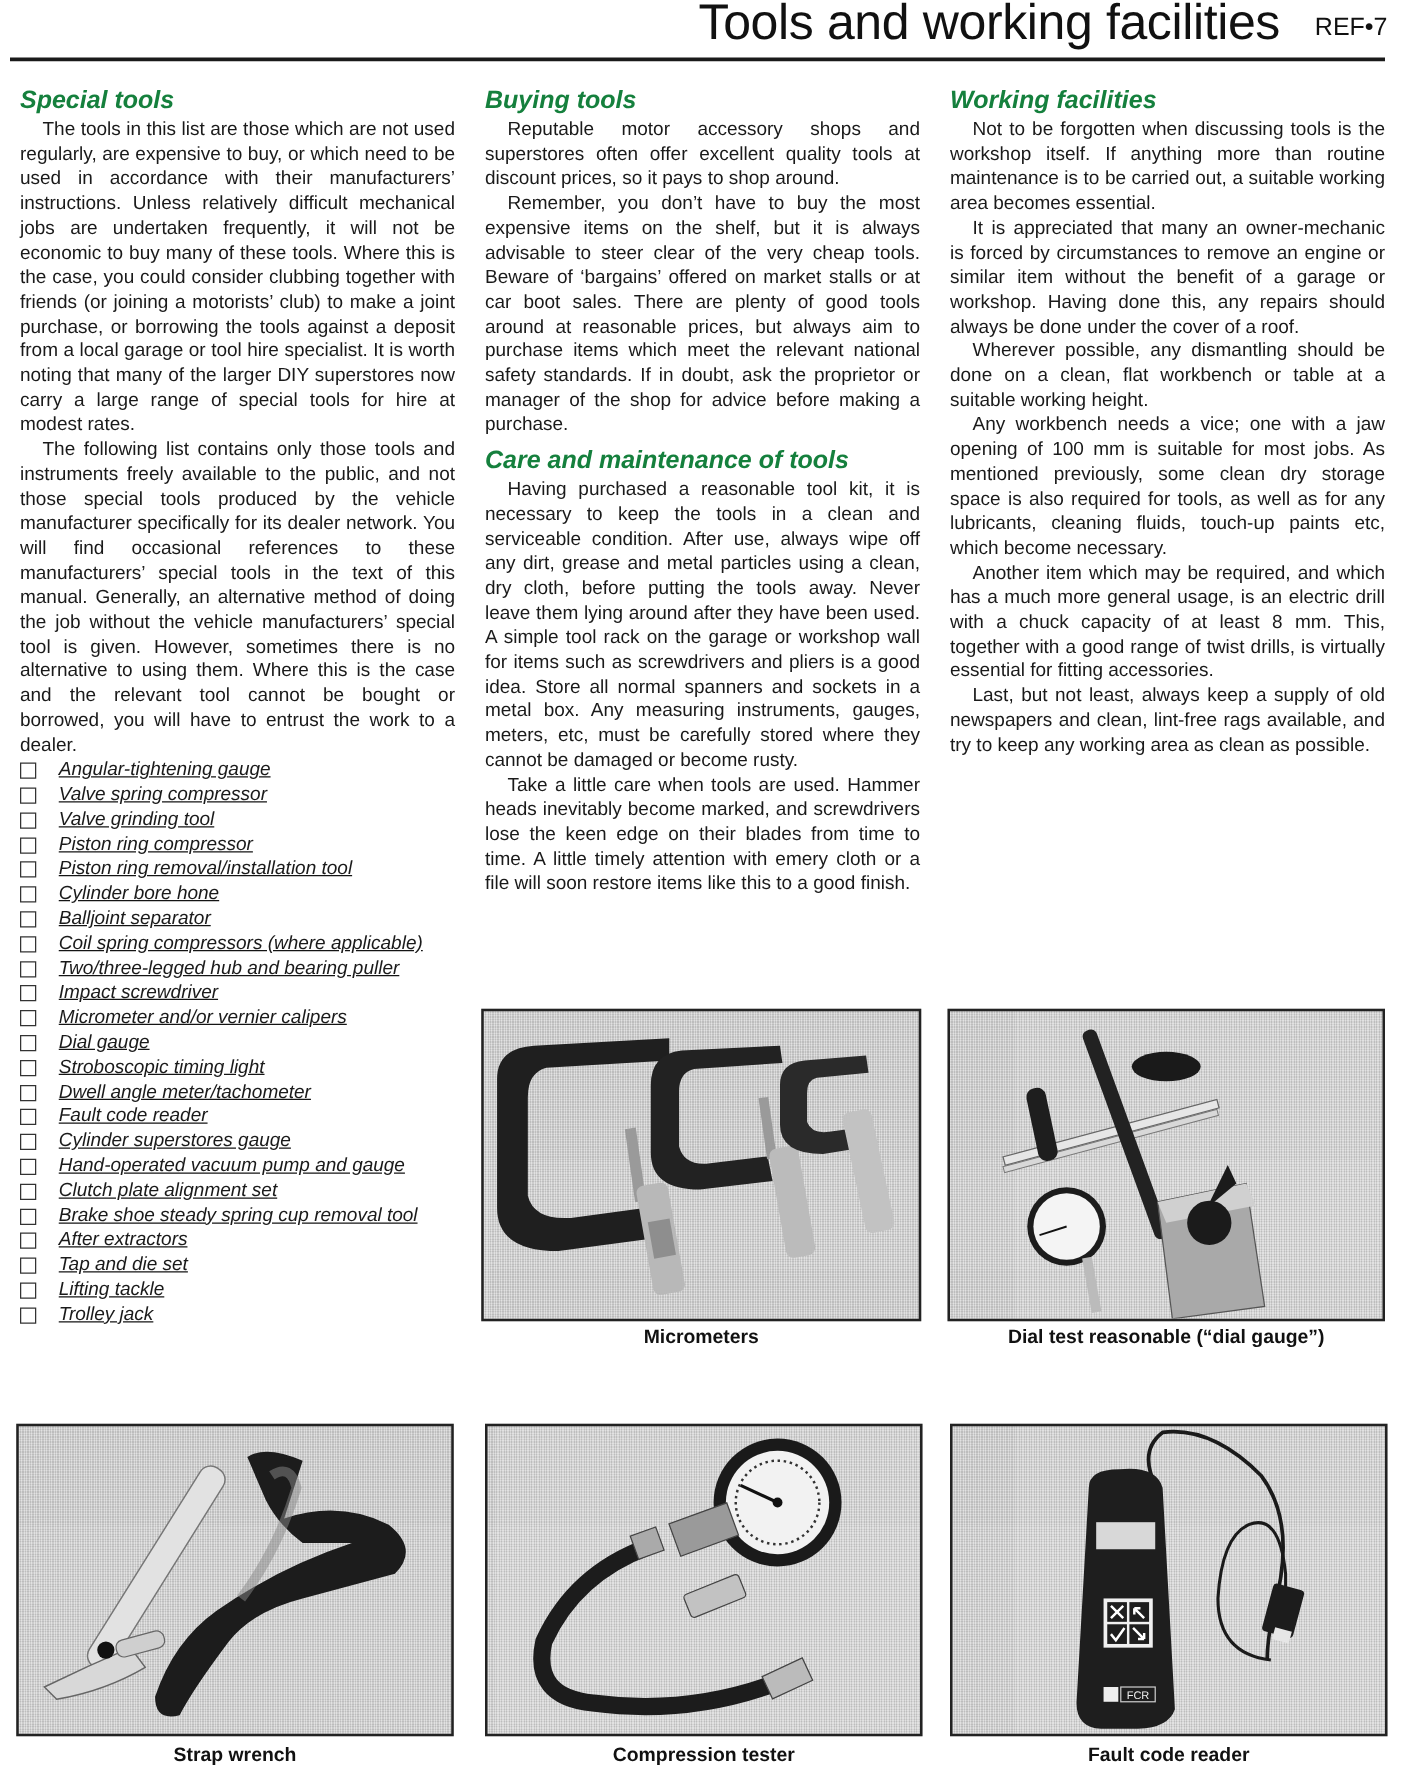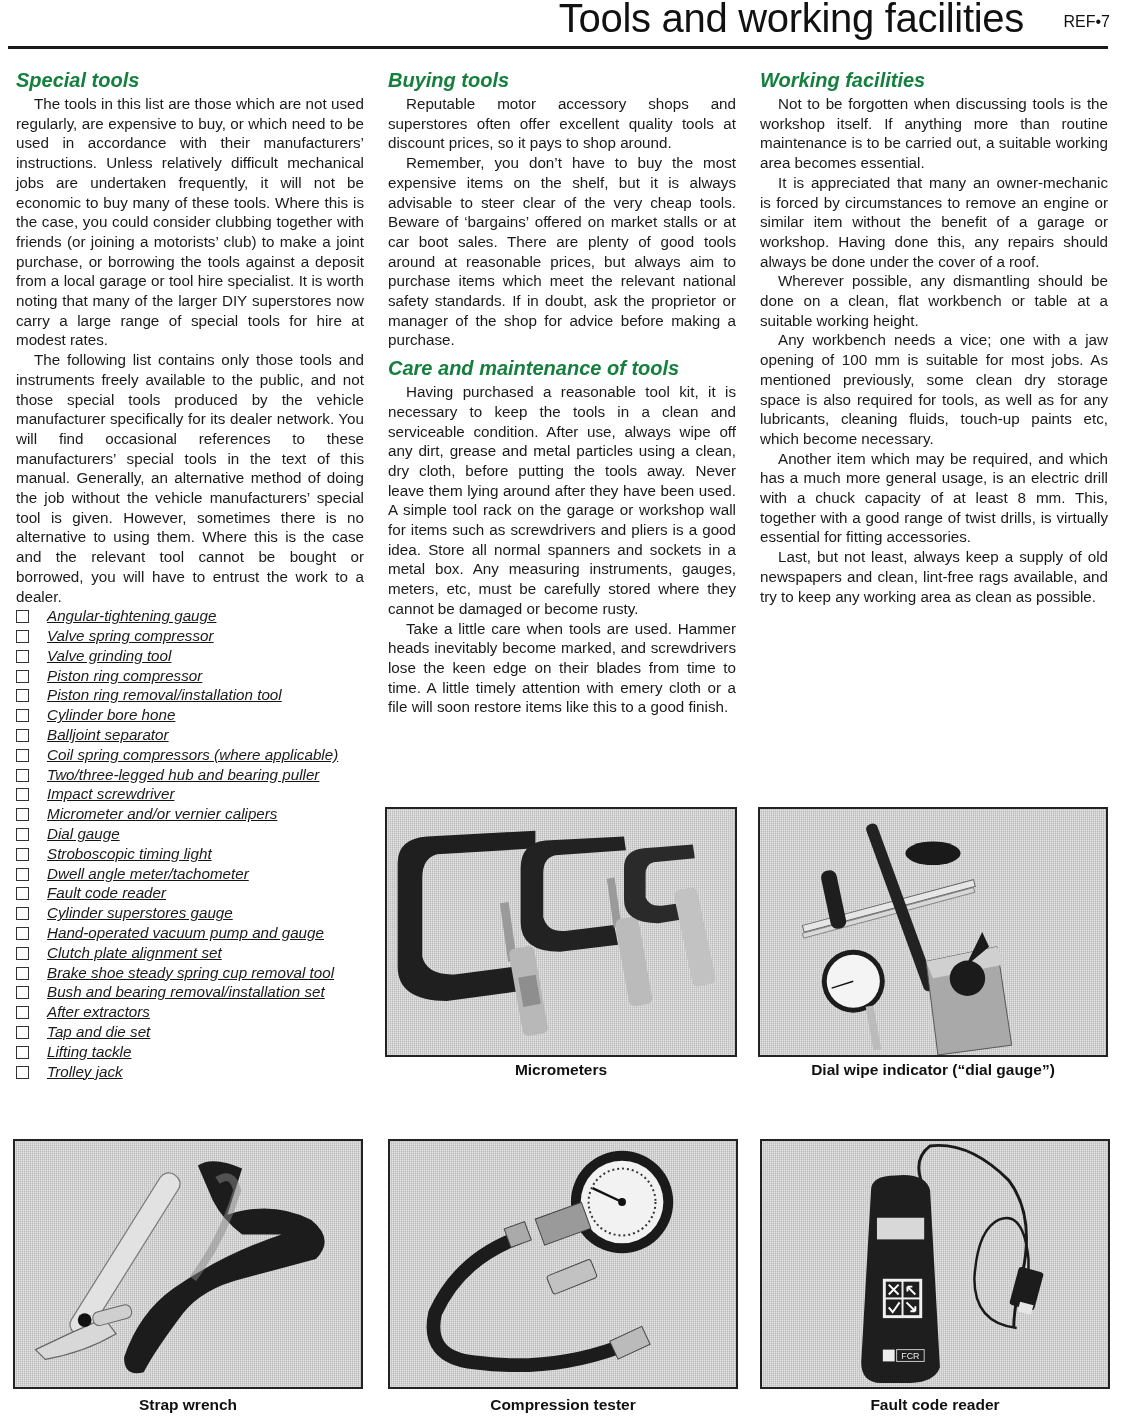--- a/index.html
+++ b/index.html
@@ -8,21 +8,21 @@
     font-family: "Liberation Sans", sans-serif; color: #141414;
   }
   .page-header { position: absolute; left: 0; top: 0; width: 1124px; height: 48px; }
   .page-title {
     position: absolute; right: 100px; top: -6px;
     font-size: 40px; line-height: 48px; letter-spacing: -0.3px; color: #111;
     white-space: nowrap;
   }
   .page-ref {
     position: absolute; right: 14px; top: 8px;
-    font-size: 16px; line-height: 28px; color: #111; white-space: nowrap;
+    font-size: 20px; line-height: 28px; color: #111; white-space: nowrap;
   }
   .header-rule { position: absolute; left: 8px; top: 46px; width: 1100px; height: 3px; background: #1a1a1a; }
 
   .col { position: absolute; top: 66px; }
   .col-1 { left: 16px; width: 348px; }
   .col-2 { left: 388px; width: 348px; }
   .col-3 { left: 760px; width: 348px; }
 
   h2 {
     margin: 0; font-size: 20px; font-style: italic; font-weight: bold;
@@ -84,21 +84,20 @@
     <li><span class="box"></span><span>Impact screwdriver</span></li>
     <li><span class="box"></span><span>Micrometer and/or vernier calipers</span></li>
     <li><span class="box"></span><span>Dial gauge</span></li>
     <li><span class="box"></span><span>Stroboscopic timing light</span></li>
     <li><span class="box"></span><span>Dwell angle meter/tachometer</span></li>
     <li><span class="box"></span><span>Fault code reader</span></li>
     <li><span class="box"></span><span>Cylinder superstores gauge</span></li>
     <li><span class="box"></span><span>Hand-operated vacuum pump and gauge</span></li>
     <li><span class="box"></span><span>Clutch plate alignment set</span></li>
     <li><span class="box"></span><span>Brake shoe steady spring cup removal tool</span></li>
-    <li><span class="box"></span><span>Bush and bearing removal/installation set</span></li>
     <li><span class="box"></span><span>After extractors</span></li>
     <li><span class="box"></span><span>Tap and die set</span></li>
     <li><span class="box"></span><span>Lifting tackle</span></li>
     <li><span class="box"></span><span>Trolley jack</span></li>
   </ul>
 </div>
 
 <div class="col col-2">
   <h2>Buying tools</h2>
   <p>Reputable motor accessory shops and superstores often offer excellent quality tools at discount prices, so it pays to shop around.</p>
@@ -149,21 +148,21 @@
       <circle cx="94" cy="175" r="32" fill="#1c1c1c"></circle>
       <circle cx="94" cy="175" r="27" fill="#f4f4f4"></circle>
       <line x1="94" y1="175" x2="72" y2="182" stroke="#111" stroke-width="1.5"></line>
       <rect x="110" y="200" width="8" height="45" fill="#bbb" transform="rotate(-10 114 220)"></rect>
       <path d="M168,155 L240,140 L255,240 L180,250 Z" fill="#a9a9a9" stroke="#555" stroke-width="1"></path>
       <path d="M168,155 L240,140 L248,158 L175,172 Z" fill="#d0d0d0"></path>
       <circle cx="210" cy="172" r="18" fill="#1b1b1b"></circle>
       <path d="M208,160 L225,125 L232,140 Z" fill="#1b1b1b"></path>
     </svg>
   </div>
-  <div class="caption" style="top:254px;">Dial wipe indicator (“dial gauge”)</div>
+  <div class="caption" style="top:254px;">Dial test reasonable (“dial gauge”)</div>
 </div>
 
 <div class="figure" style="left:13px; top:1139px; width:350px; height:285px;">
   <div class="photo" style="width:350px; height:250px;">
     <svg viewBox="0 0 350 250">
       <path d="M185,25 Q200,15 230,28 L215,75 Q260,60 300,80 Q325,100 305,120 L230,140 Q190,150 170,175 Q140,215 130,235 Q110,240 110,220 Q125,175 160,150 Q210,115 270,95 L230,95 Q210,80 200,60 Z" fill="#1c1c1c"></path>
       <path d="M205,40 Q220,30 225,50 Q210,100 180,140" stroke="#888" stroke-width="8" fill="none" opacity="0.5"></path>
       <rect x="100" y="20" width="22" height="190" rx="10" fill="#e2e2e2" stroke="#777" stroke-width="1.2" transform="rotate(32 111 115)"></rect>
       <path d="M20,212 Q55,195 90,180 L102,196 Q70,215 30,222 Z" fill="#d8d8d8" stroke="#666" stroke-width="1.2"></path>
       <circle cx="70" cy="182" r="7" fill="#111"></circle>

